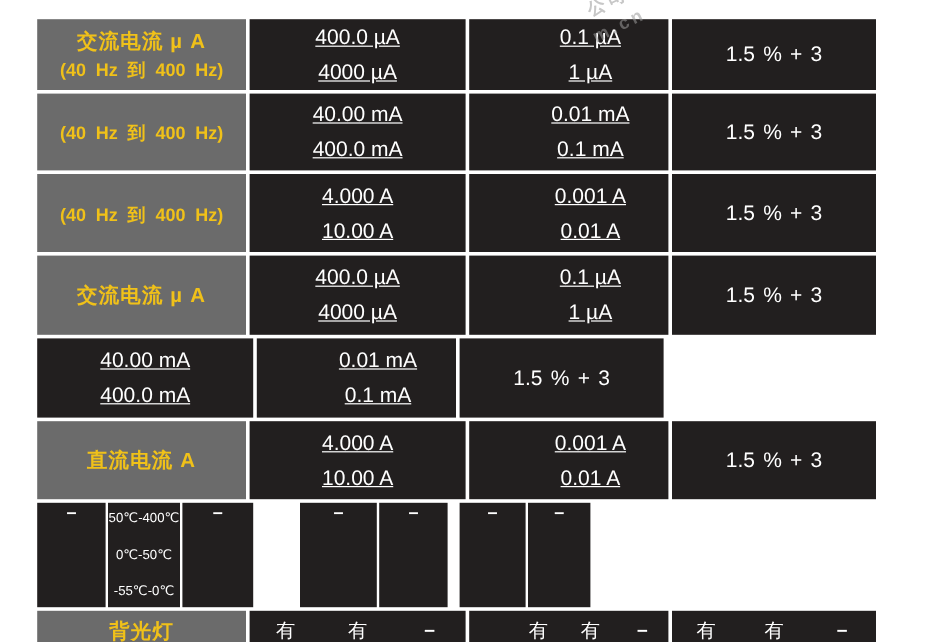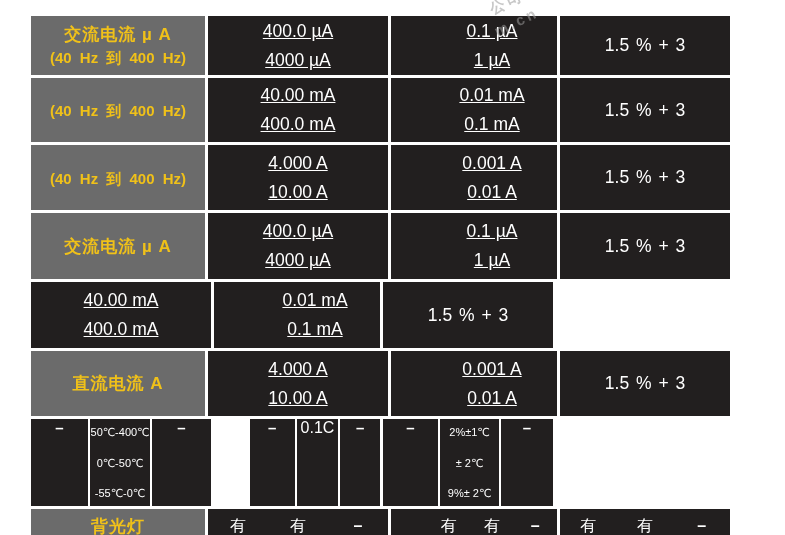--- a/index.html
+++ b/index.html
@@ -178,30 +178,24 @@
       <div class="subcell t2a dash">–</div>
       <div class="subcell t2b">
         <div class="tiny">50℃-400℃</div>
         <div class="tiny">0℃-50℃</div>
         <div class="tiny">-55℃-0℃</div>
       </div>
       <div class="subcell t2c dash">–</div>
     </div>
     <div class="group col3">
       <div class="subcell t3a dash">–</div>
-      <div class="subcell t3b mid">0.1C</div>
       <div class="subcell t3c dash">–</div>
     </div>
     <div class="group col4">
       <div class="subcell t4a dash">–</div>
-      <div class="subcell t4b">
-        <div class="tiny">2%±1℃</div>
-        <div class="tiny">± 2℃</div>
-        <div class="tiny">9%± 2℃</div>
-      </div>
       <div class="subcell t4c dash">–</div>
     </div>
   </div>
 
   <div class="row h8">
     <div class="cell label-cell">
       <div class="label-l1">背光灯</div>
     </div>
     <div class="bgroup col2">
       <div>有</div>

